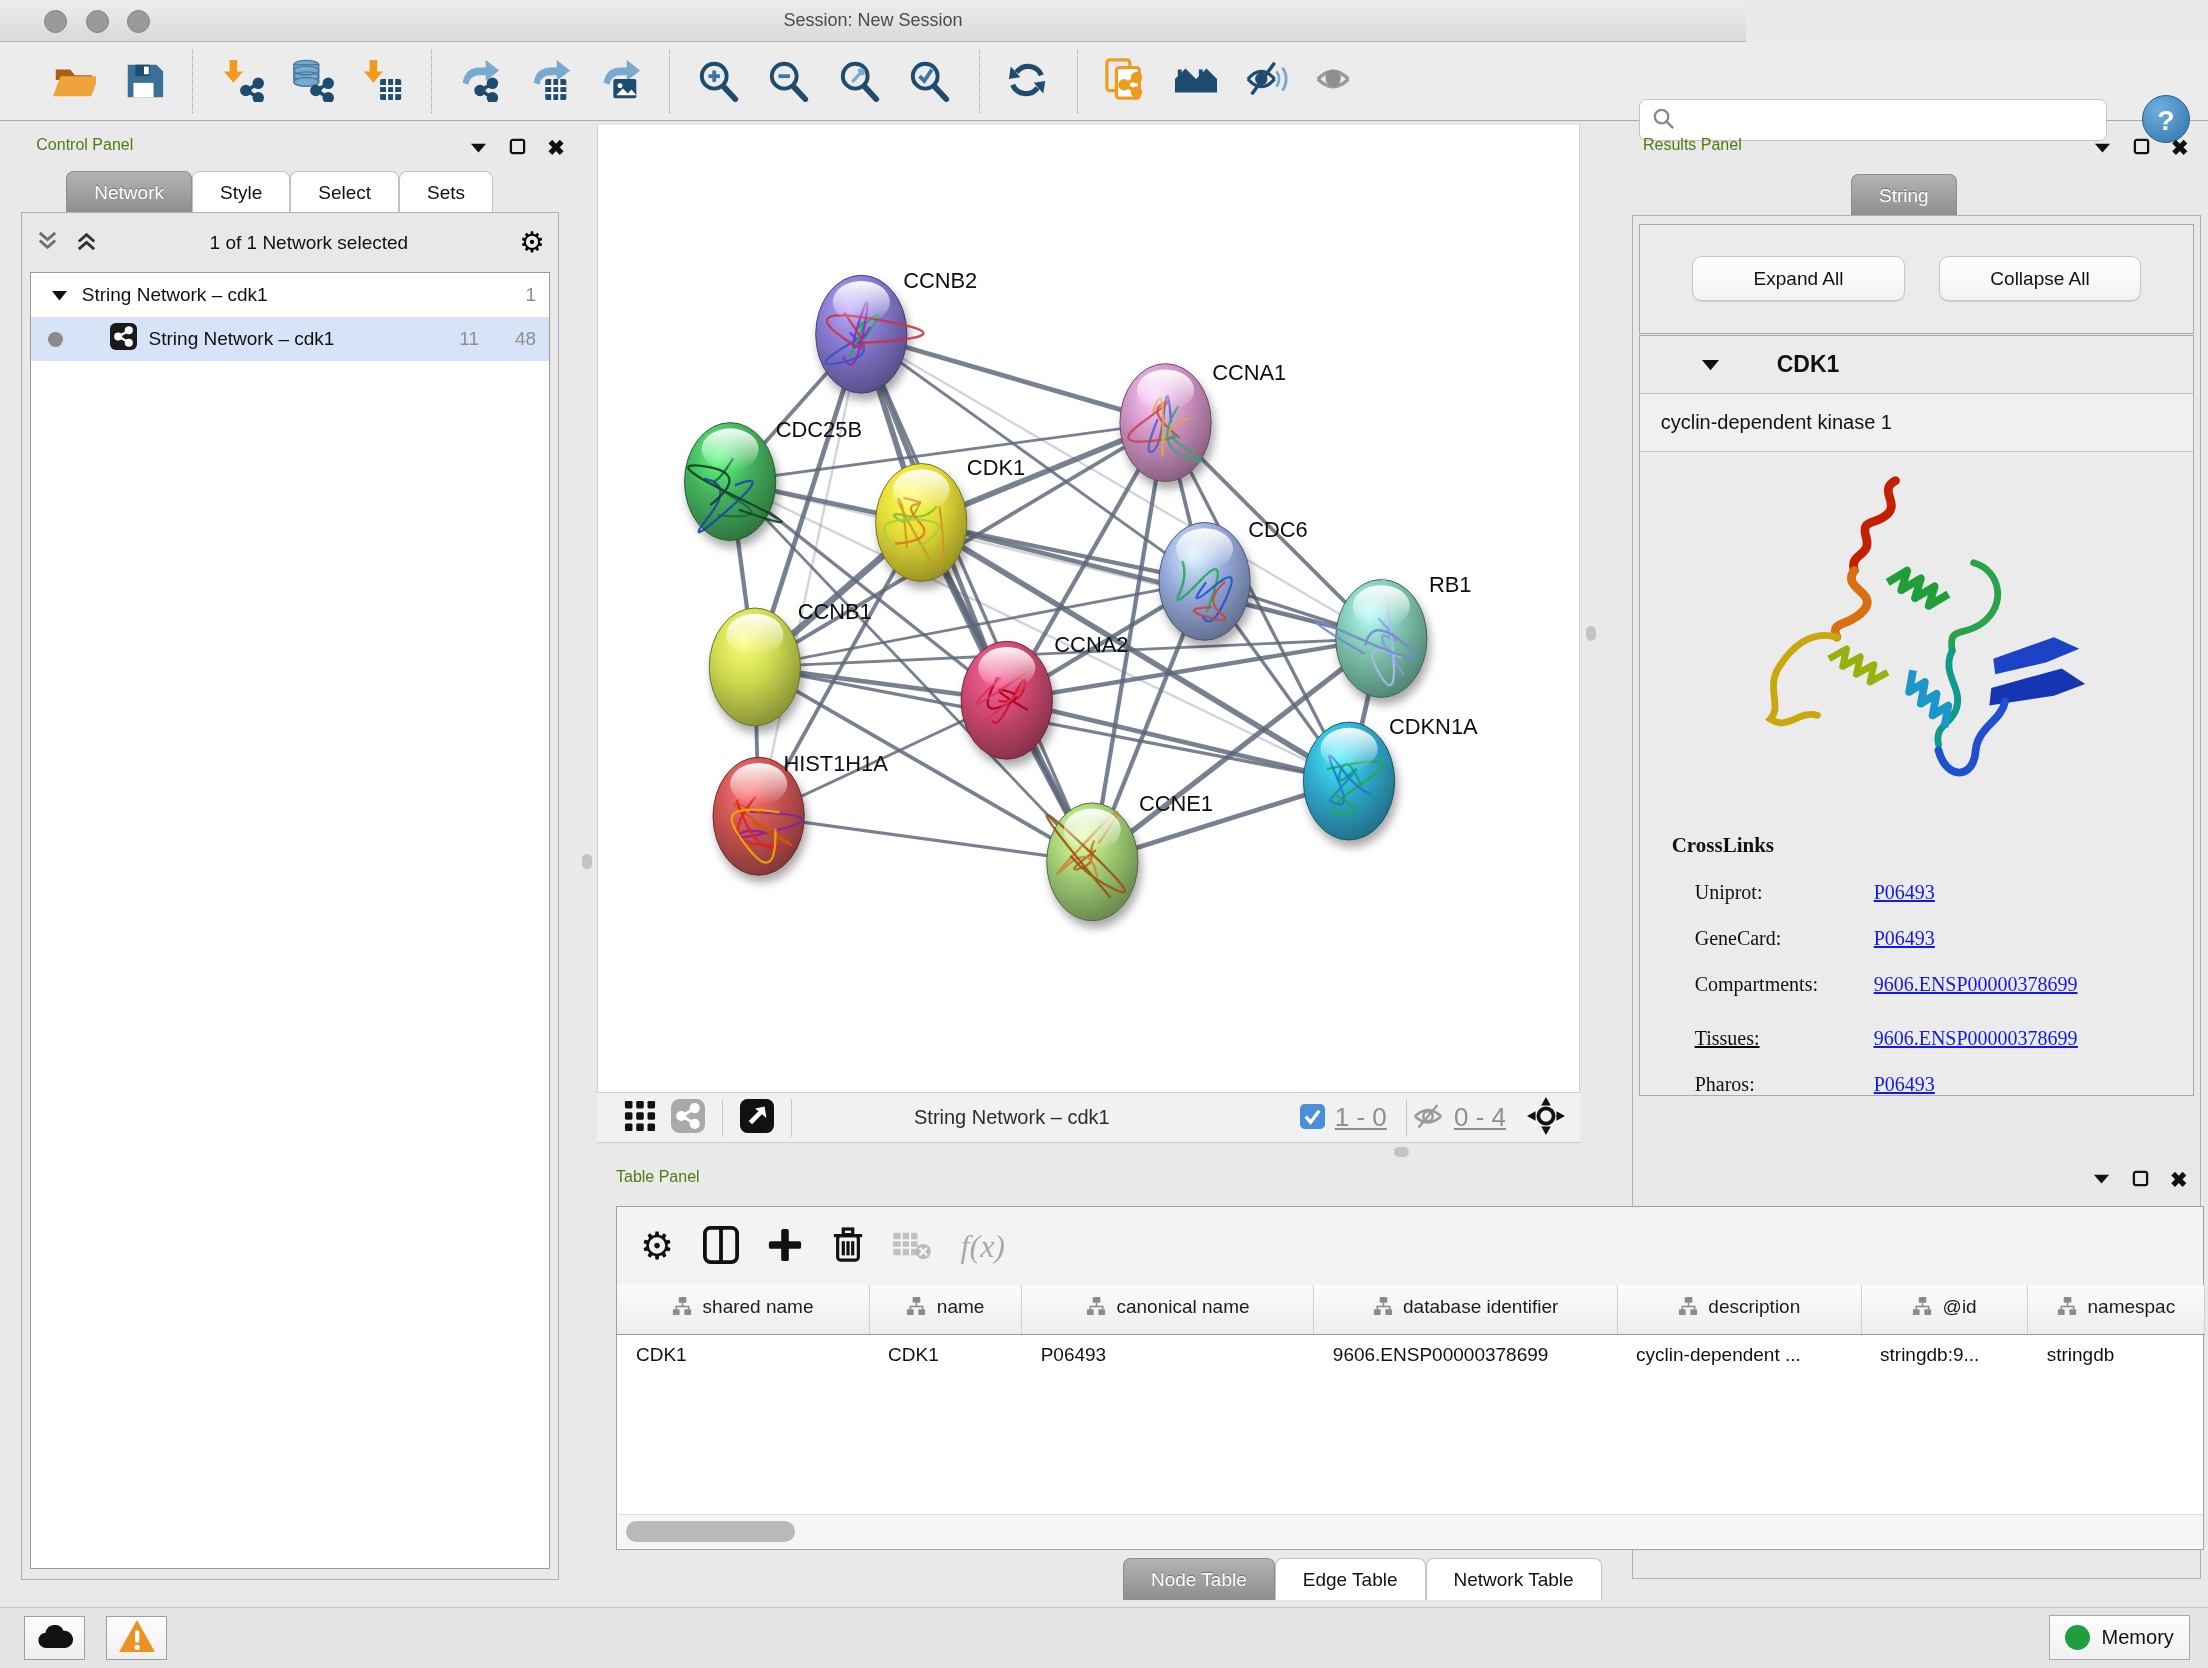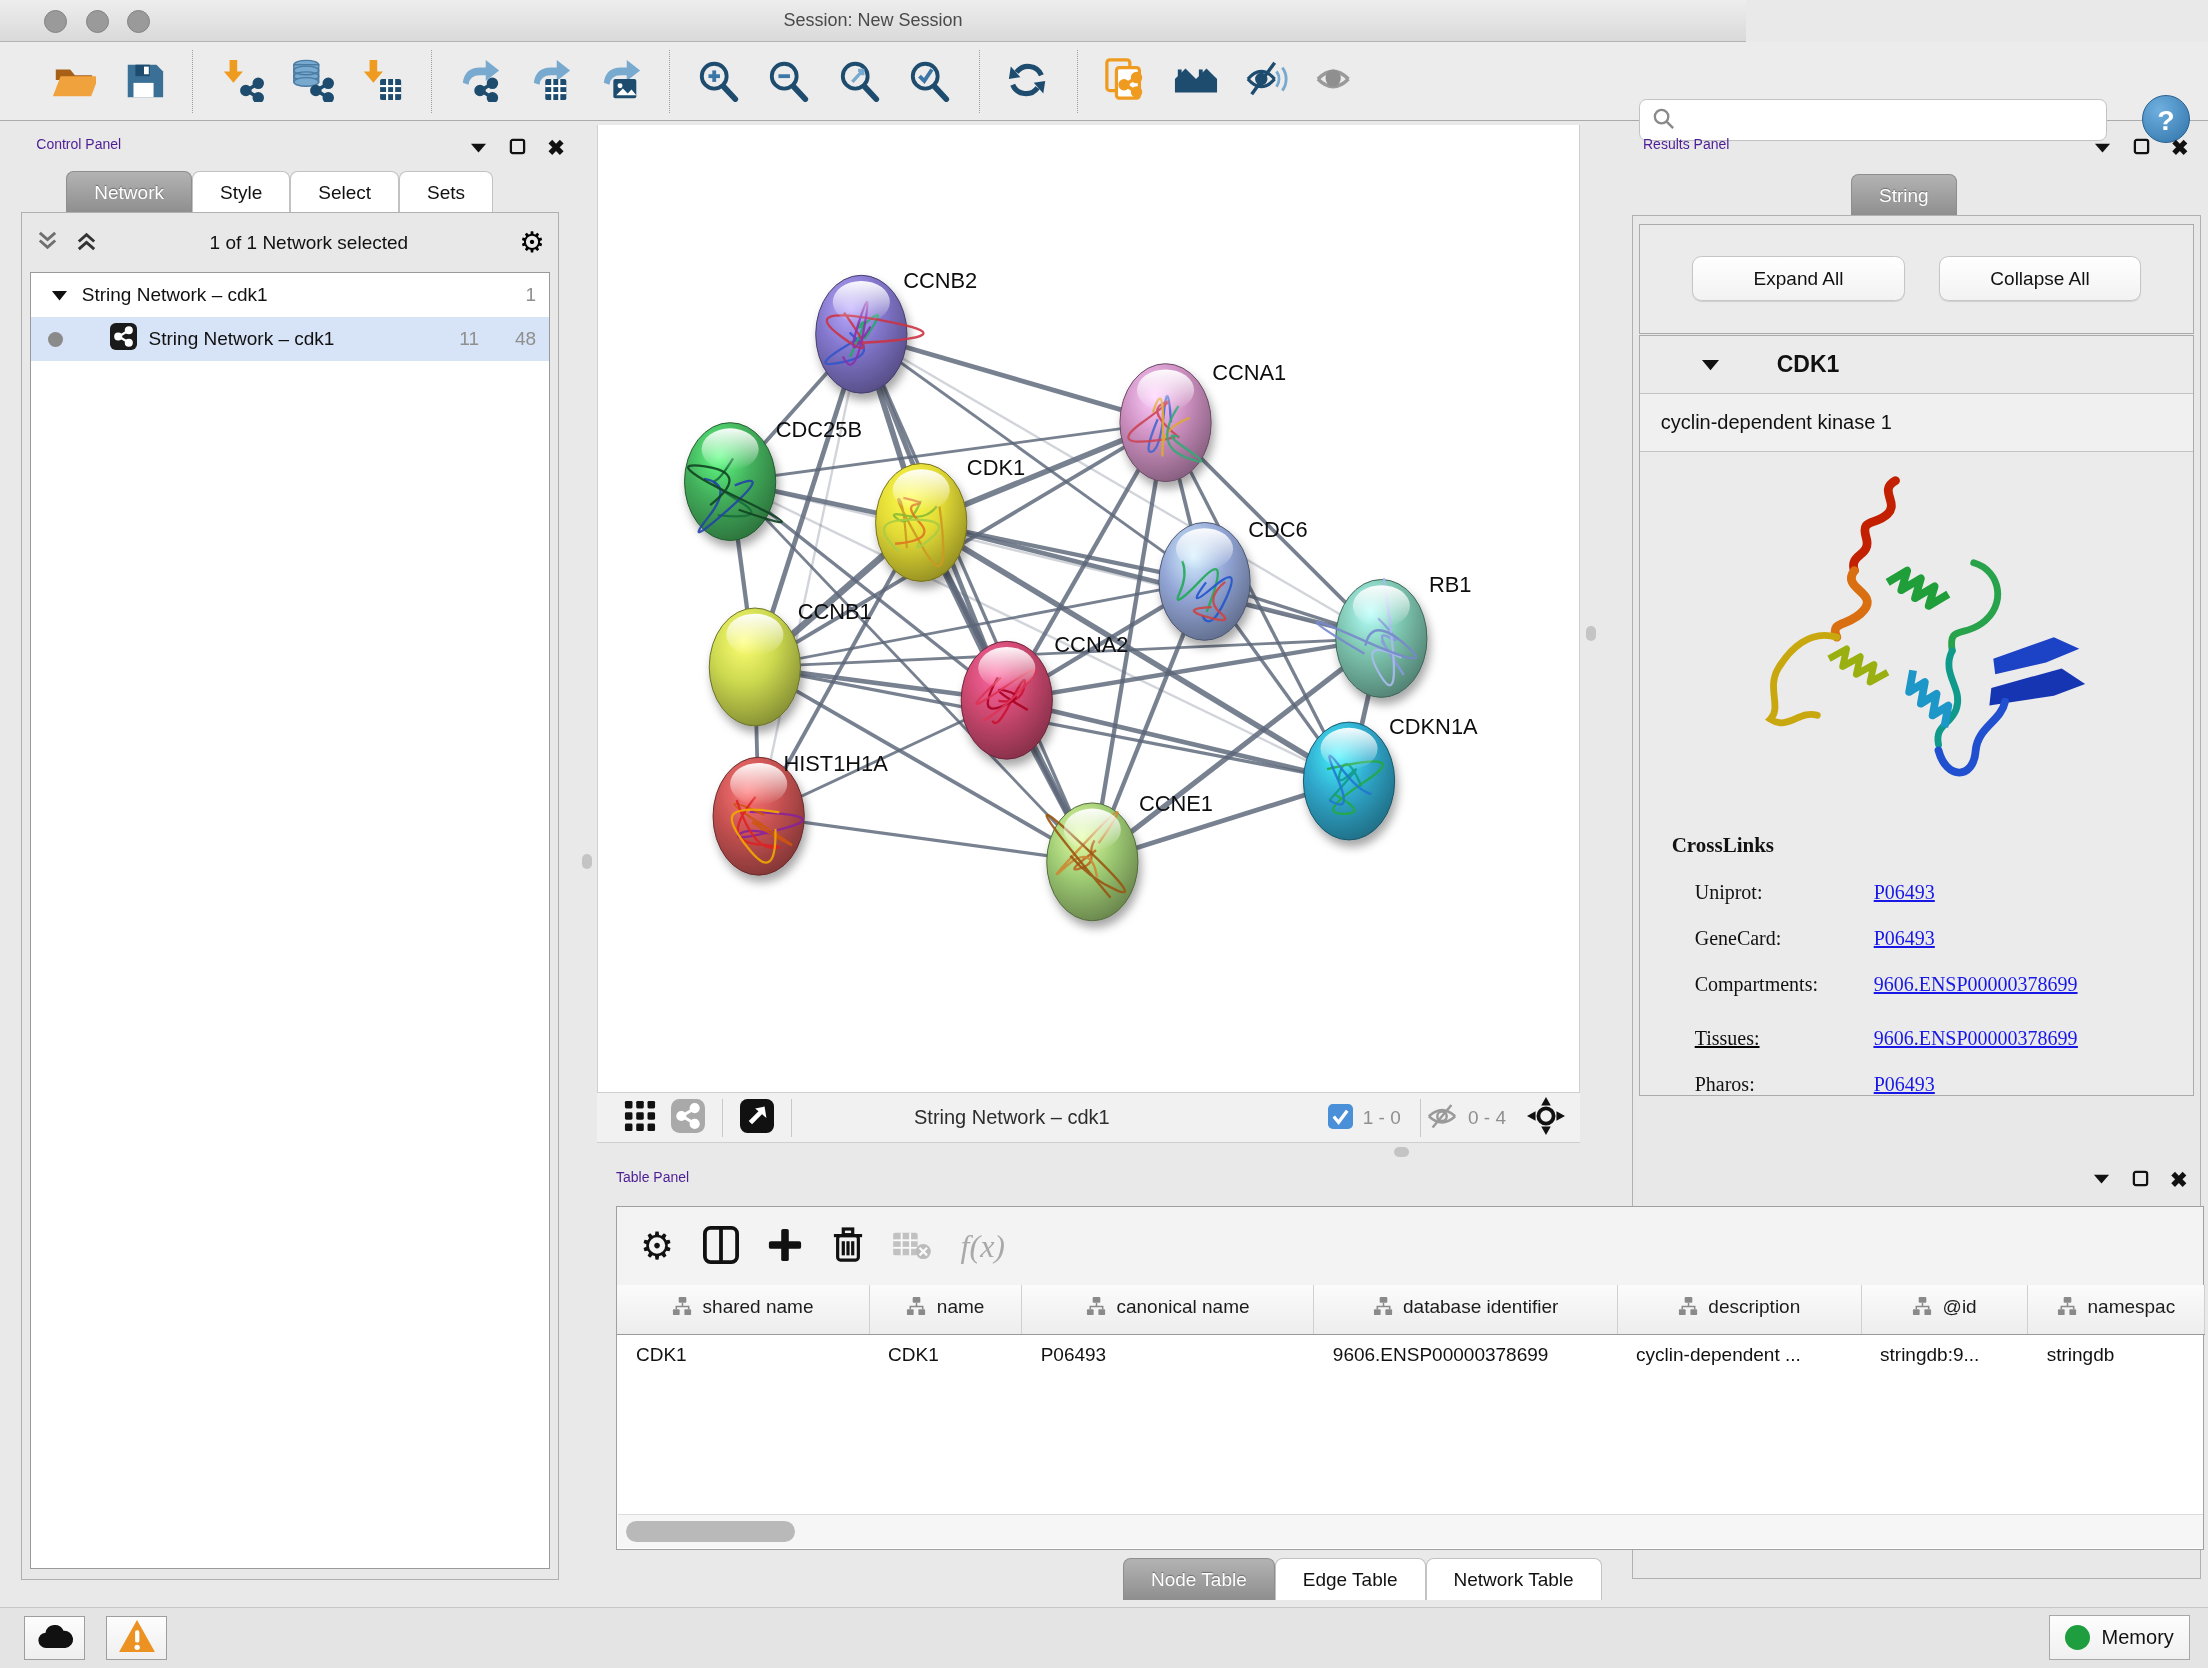--- a/index.html
+++ b/index.html
@@ -20,21 +20,21 @@
     background:transparent; border:none; margin:0 5.7px; }
   .toolsep { width:0; height:63px; border-left:1.9px dotted #9f9f9f; margin:0 13.3px; }
   #search-wrap { left:1639px; top:57px; width:468px; height:42px; background:#fff;
     border:1px solid #c2c2c2; border-radius:7.6px; display:flex; align-items:center; padding-left:11.4px; }
   #search-input { border:none; outline:none; font-size:17px; width:409px; background:transparent; }
   #help-btn { left:2142px; top:53px; width:48px; height:48px; border-radius:50%;
     background:radial-gradient(circle at 35% 30%, #6fb0e0, #2f72a8); color:#fff;
     font-size:28.5px; font-weight:bold; text-align:center; line-height:48px;
     border:1px solid #27608f; }
   
-  .panel-title { font-size:14px; color:#4c1d95; }
+  .panel-title { font-size:16px; color:#4d7c0f; }
   .panel-ctls { display:flex; gap:21px; align-items:center; color:#111; }
   .tab { height:42px; padding:0 27px; display:flex; align-items:center; justify-content:center;
     font-size:19px; background:#fff; border:1px solid #c2c2c2; border-bottom:none;
     border-radius:7.6px 7.6px 0 0; color:#111; }
   .tab.active { background:linear-gradient(#b3b3b3,#8e8e8e); color:#fff;
     text-shadow:0 -1px 1px rgba(0,0,0,.35); border-color:#8e8e8e; }
   .inner-box { background:#e8e8e8; border:1px solid #b0b0b0; }
   .btn { background:linear-gradient(#ffffff,#f2f2f2); border:1px solid #c6c6c6;
     border-radius:9.5px; font-size:19px; color:#111; display:flex; align-items:center;
     justify-content:center; box-shadow:0 1px 1px rgba(0,0,0,.12); }
@@ -43,21 +43,21 @@
   #cp-box { left:21px; top:211px; width:538px; height:1368px; }
   .cp-row { height:44px; display:flex; align-items:center; font-size:19px; color:#111; }
   .num { color:#8f8f8f; font-size:19px; }
   
   #net-view { left:597px; top:125px; width:983px; height:967px; background:#fff;
     border-left:1px solid #cfcfcf; border-right:1px solid #cfcfcf; }
   #net-toolbar { left:597px; top:1092px; width:983px; height:51px; background:#f1f1f1;
     border-top:1px solid #cfcfcf; border-bottom:1px solid #cfcfcf; display:flex; align-items:center; }
   .nt-sep { width:0; height:38px; border-left:1px solid #c8c8c8; margin:0 17px; }
   #net-title { font-size:20px; color:#2d2d2d; }
-  .count-txt { font-size:19px; color:#8f8f8f; }
+  .count-txt { font-size:26px; color:#8f8f8f;text-decoration:underline; }
   
   #results-panel { left:1617px; top:125px; width:592px; height:1457px; }
   .serif { font-family:"Liberation Serif", serif; }
   .xlink { color:#1818e6; text-decoration:underline; font-family:"Liberation Serif", serif;
     font-size:20px; }
   .xlabel { font-family:"Liberation Serif", serif; font-size:20px; color:#111; }
   
   #table-panel-box { left:616px; top:1206px; width:1588px; height:344px; background:#fff;
     border:1px solid #a0a0a0; }
   #tp-toolbar { display:flex; align-items:center; height:78px; padding-left:23px;

